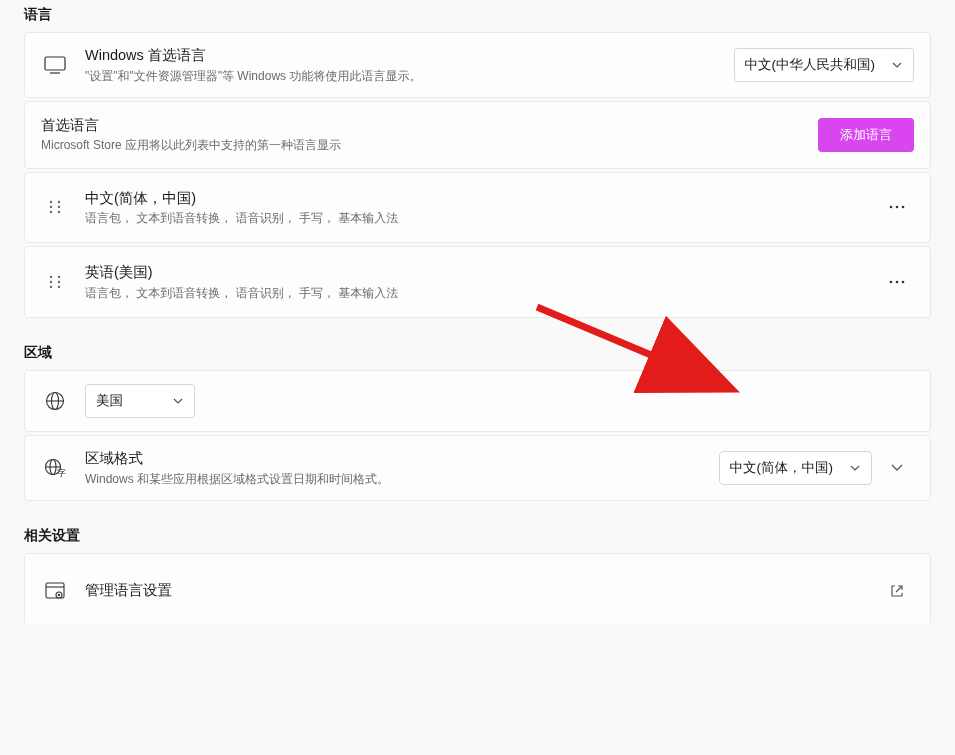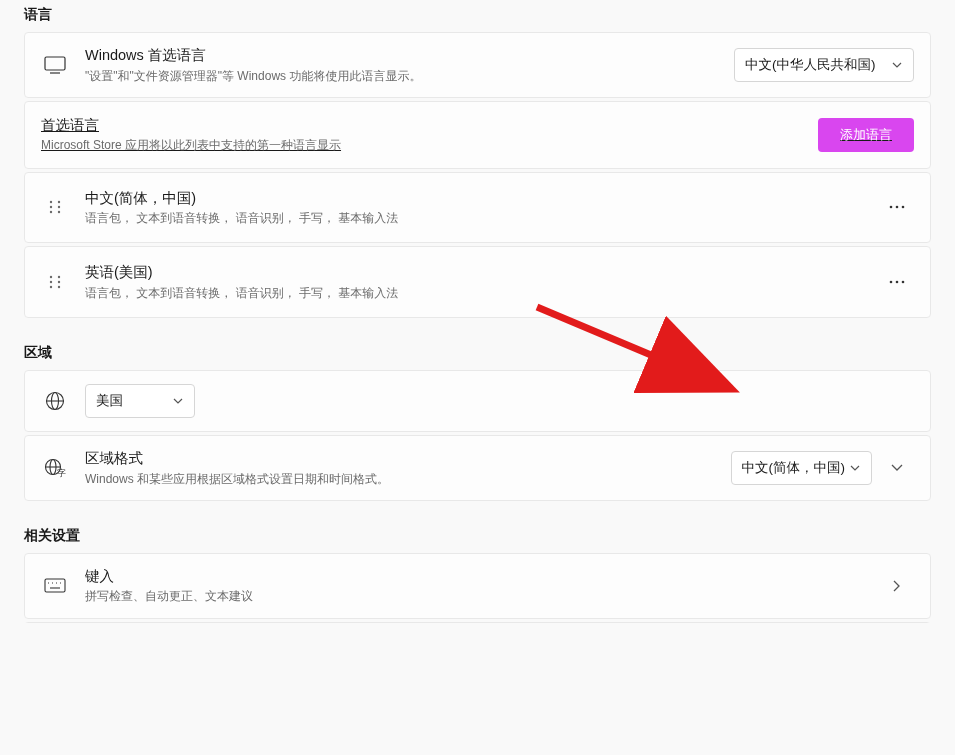--- a/index.html
+++ b/index.html
@@ -58,21 +58,21 @@
     }
     .card-action { display: flex; align-items: center; gap: 8px; }
     .dropdown {
       background: #fff;
       border: 1px solid #d6d6d6;
       border-radius: 4px;
       padding: 7px 10px;
       font-size: 13.5px;
       display: flex;
       align-items: center;
-      gap: 4px;
+      gap: 16px;
       cursor: pointer;
       min-width: 110px;
       justify-content: space-between;
       color: #1a1a1a;
     }
     .dropdown.wide { min-width: 180px; }
     .dropdown.med { min-width: 140px; }
     .chev {
       width: 12px; height: 12px;
       display: inline-flex; align-items: center; justify-content: center;
@@ -87,21 +87,20 @@
       cursor: pointer;
     }
     .header-row {
       background: #fdfdfd;
       border: 1px solid #e8e8e8;
       border-radius: 4px;
       margin-bottom: 3px;
       padding: 14px 16px;
       display: flex;
       align-items: center;
-      text-decoration: underline;
     }
     .header-row .card-body { flex: 1; }
     .lang-card {
       background: #fdfdfd;
       border: 1px solid #e8e8e8;
       border-radius: 4px;
       margin-bottom: 3px;
       padding: 16px 16px;
       display: flex;
       align-items: center;
@@ -279,41 +278,20 @@
               <path d="M1 1l5 5 5-5"></path>
             </svg>
         </div>
       </div>
     </div>
   </div>
 
   <div class="section-header">相关设置</div>
 
   <div class="group">
-    <div class="card">
-      <div class="card-icon">
-        <svg width="22" height="15" viewBox="0 0 22 15" fill="none" stroke="#333" stroke-width="1.1">
-          <rect x="1" y="1" width="20" height="13" rx="1.5"></rect>
-          <line x1="4" y1="5" x2="5" y2="5"></line>
-            <line x1="8" y1="5" x2="9" y2="5"></line>
-            <line x1="12" y1="5" x2="13" y2="5"></line>
-            <line x1="16" y1="5" x2="17" y2="5"></line>
-          <line x1="6" y1="10" x2="16" y2="10"></line>
-        </svg>
-      </div>
-      <div class="card-body">
-        <div class="card-title">键入</div>
-        <div class="card-sub">拼写检查、自动更正、文本建议</div>
-      </div>
-      <div class="trail-chev">
-        <svg width="8" height="12" viewBox="0 0 8 12" fill="none" stroke="#555" stroke-width="1.3">
-            <path d="M1 1l5 5-5 5"></path>
-          </svg>
-      </div>
-    </div>
 
     <div class="card" style="padding-top:20px;padding-bottom:20px;">
       <div class="card-icon">
         <svg width="20" height="18" viewBox="0 0 20 18" fill="none" stroke="#333" stroke-width="1.1">
           <rect x="1" y="1" width="18" height="15" rx="1.5"></rect>
           <line x1="1" y1="5" x2="19" y2="5"></line>
           <circle cx="14" cy="13" r="3" fill="#fff"></circle>
           <circle cx="14" cy="13" r="1.2" fill="#333" stroke="none"></circle>
         </svg>
       </div>

